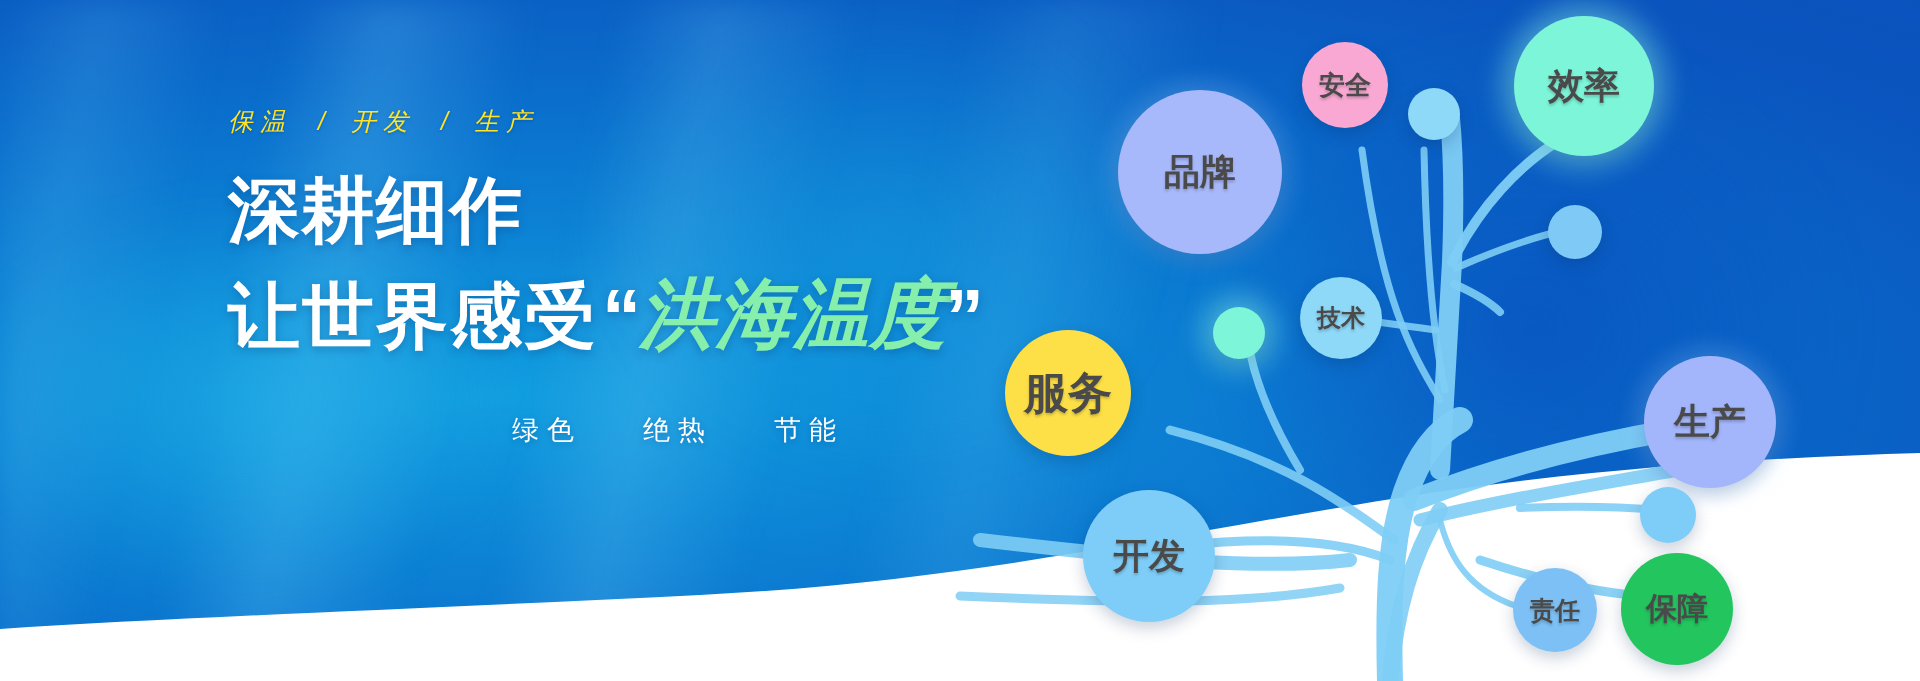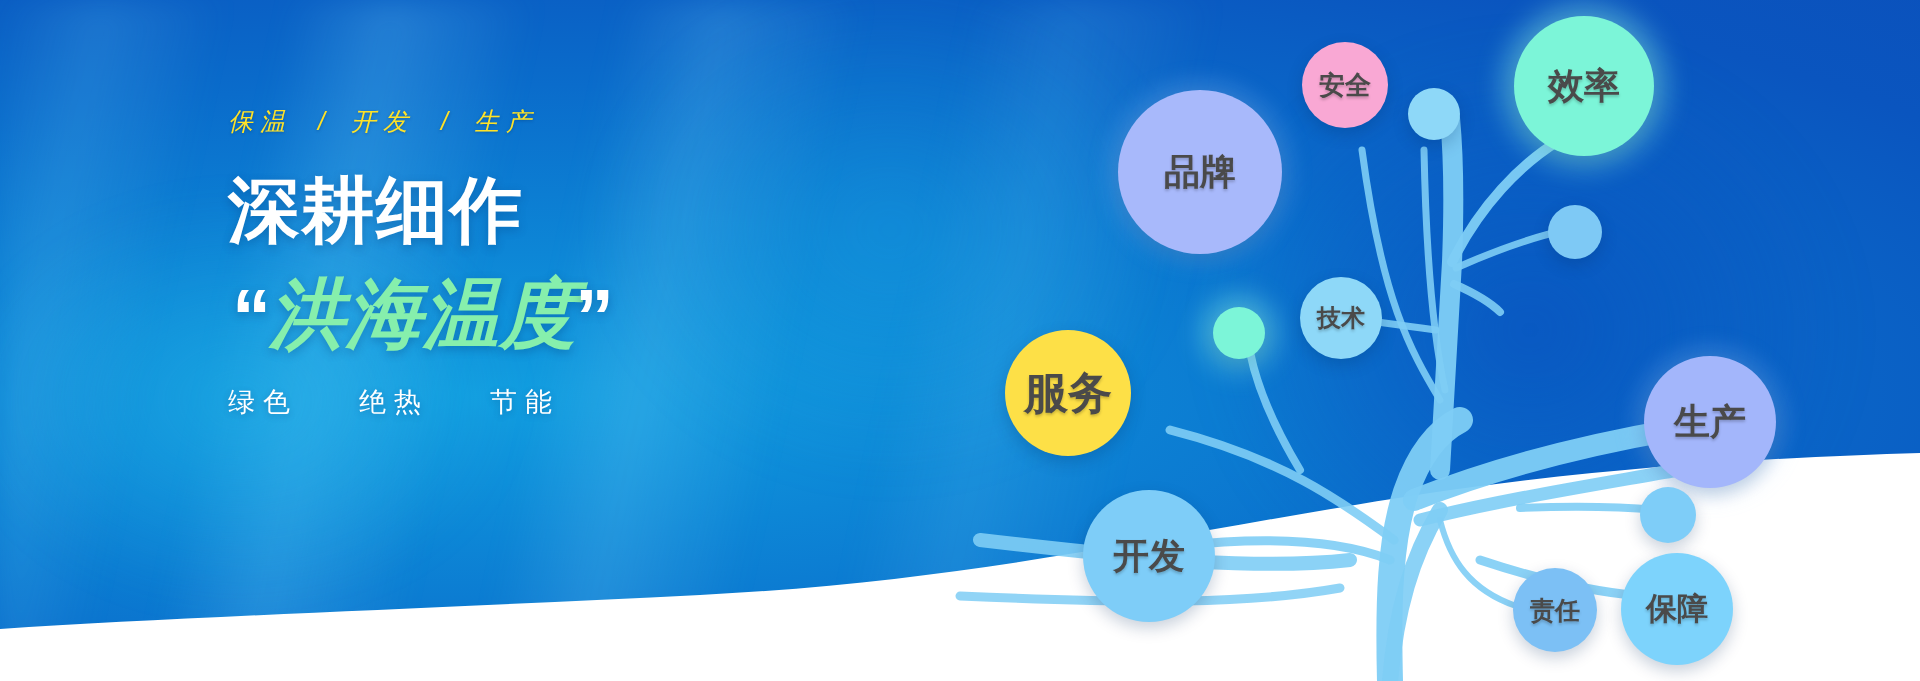--- a/index.html
+++ b/index.html
@@ -101,27 +101,28 @@
   .headline2 .accent{
     color:#86efac;
     font-size:76px;
     font-weight:bold;
     font-style:italic;
     letter-spacing:1px;
     text-shadow:0 3px 10px rgba(0,45,105,0.30);
   }
 
   .subline{
-    margin-top:32px;
+    margin-top:60px;
     color:#ffffff;
     font-size:27px;
     letter-spacing:8px;
     font-weight:400;
     white-space:nowrap;
     text-shadow:0 2px 6px rgba(0,45,105,0.30);
+    text-align:center;
   }
   .subline .gap{display:inline-block;width:30px;}
 
   
   .tree-wrap{position:absolute;right:0;top:0;width:1000px;height:681px;z-index:4;}
   .tree-svg{position:absolute;left:0;top:0;}
 
   .bubbles{position:absolute;left:0;top:0;width:1000px;height:681px;z-index:5;}
   .bub{
     position:absolute;border-radius:50%;
@@ -154,20 +155,21 @@
       <span>保温</span>
       <span class="sep">/</span>
       <span>开发</span>
       <span class="sep">/</span>
       <span>生产</span>
     </div>
 
     <div class="headline1">深耕细作</div>
 
     <div class="headline2">
+      <span class="plain">让世界感受</span>
       <span class="qopen">“</span>
       <span class="accent">洪海温度</span>
       <span class="qclose">”</span>
     </div>
 
     <div class="subline">
       <span>绿色</span>
       <span class="gap"></span>
       <span>绝热</span>
       <span class="gap"></span>
@@ -239,19 +241,19 @@
         <div class="bub soft-glow" style="left: 724px; top: 356px; width: 132px; height: 132px; background: rgb(163, 182, 251); font-size: 36px;">
           <span>生产</span>
         </div>
         <div class="bub" style="left: 163px; top: 490px; width: 132px; height: 132px; background: rgb(126, 205, 248); font-size: 36px;">
           <span>开发</span>
         </div>
         <div class="bub" style="left: 720px; top: 487px; width: 56px; height: 56px; background: rgb(126, 205, 248); font-size: 0px;"></div>
         <div class="bub" style="left: 593px; top: 568px; width: 84px; height: 84px; background: rgb(124, 192, 245); font-size: 25px;">
           <span>责任</span>
         </div>
-        <div class="bub" style="left: 701px; top: 553px; width: 112px; height: 112px; background: #7dd3fc; font-size: 31px;">
+        <div class="bub" style="left: 701px; top: 553px; width: 112px; height: 112px; background: #22c55e; font-size: 31px;">
           <span>保障</span>
         </div>
       </div>
   </div>
 
 </div>
 
 </body></html>

